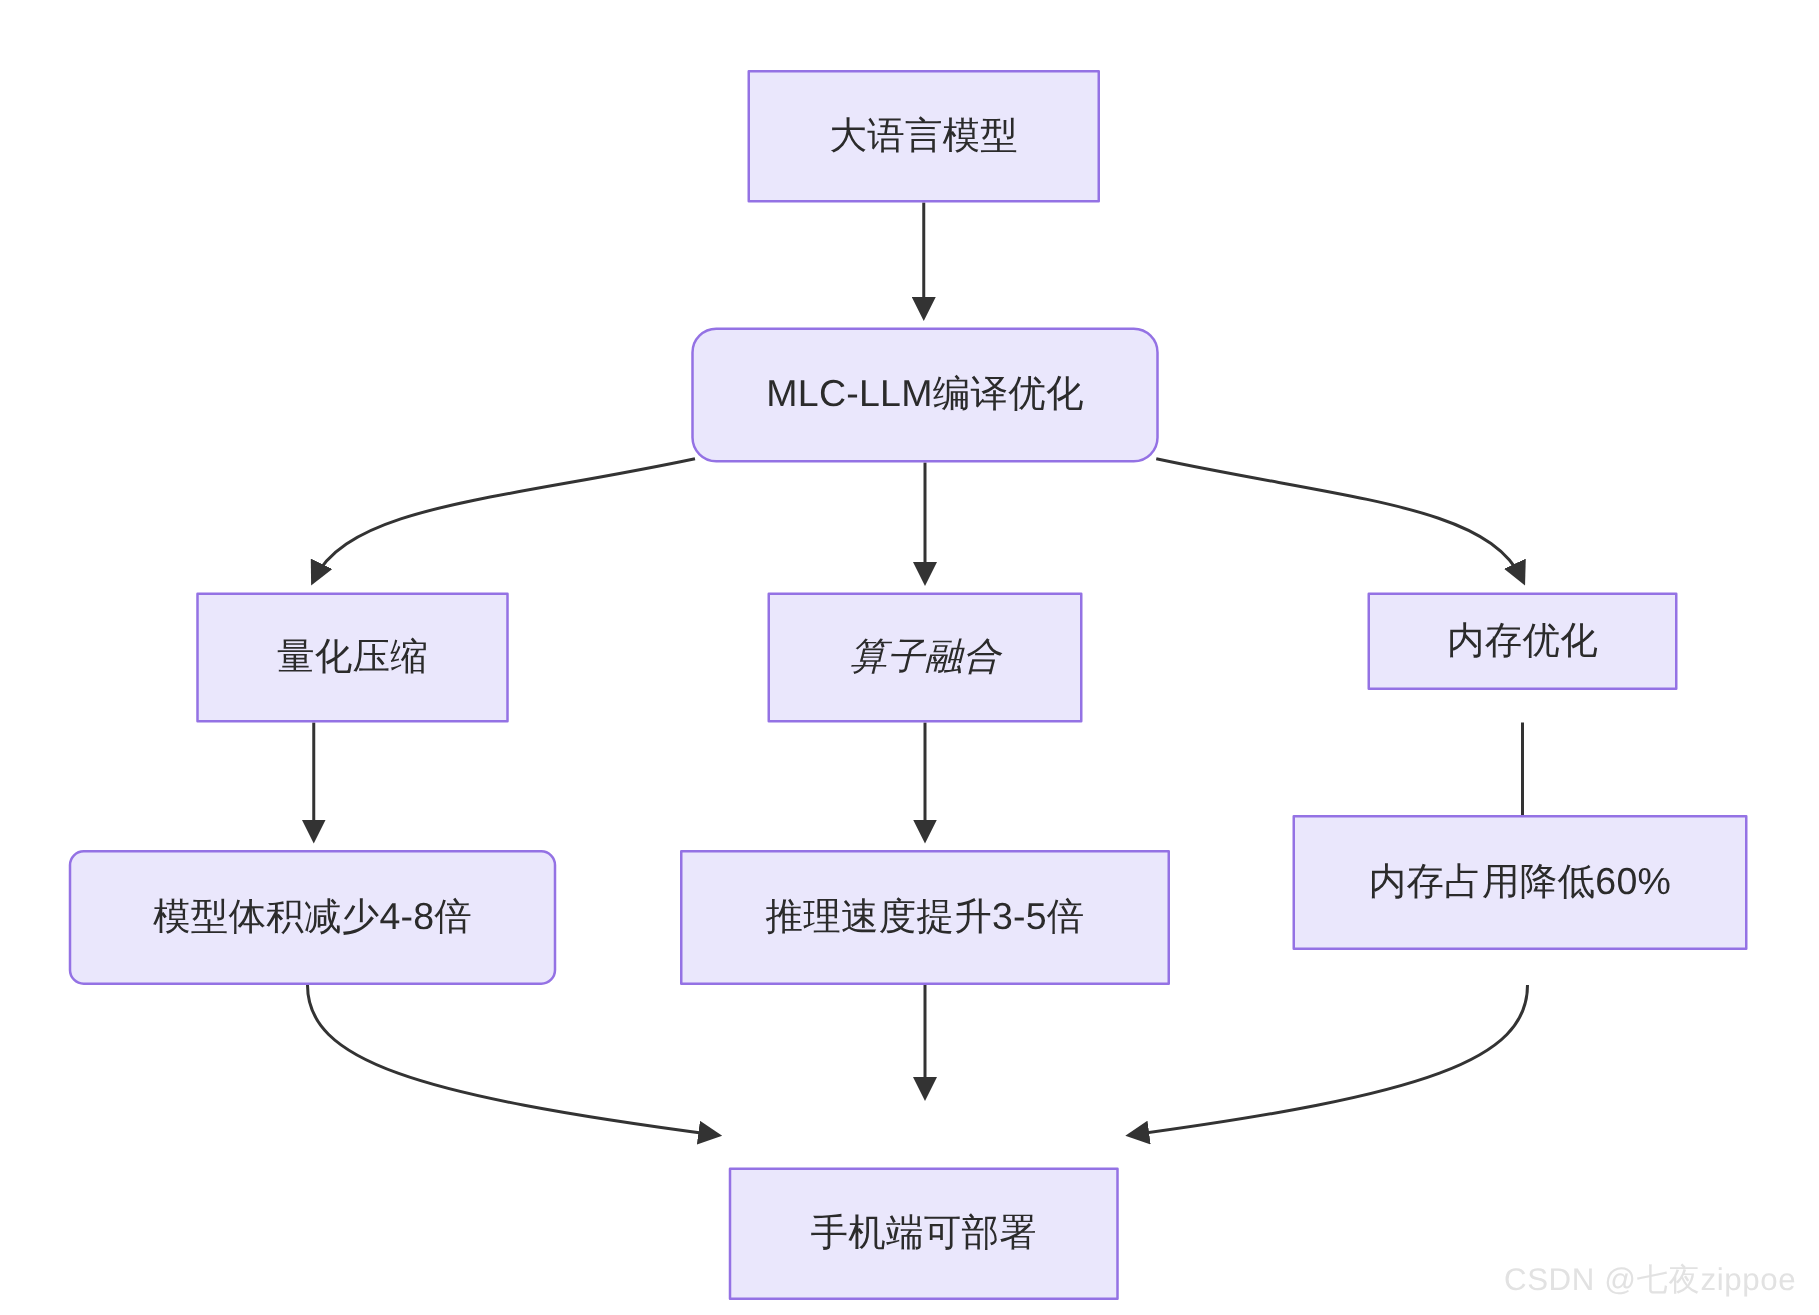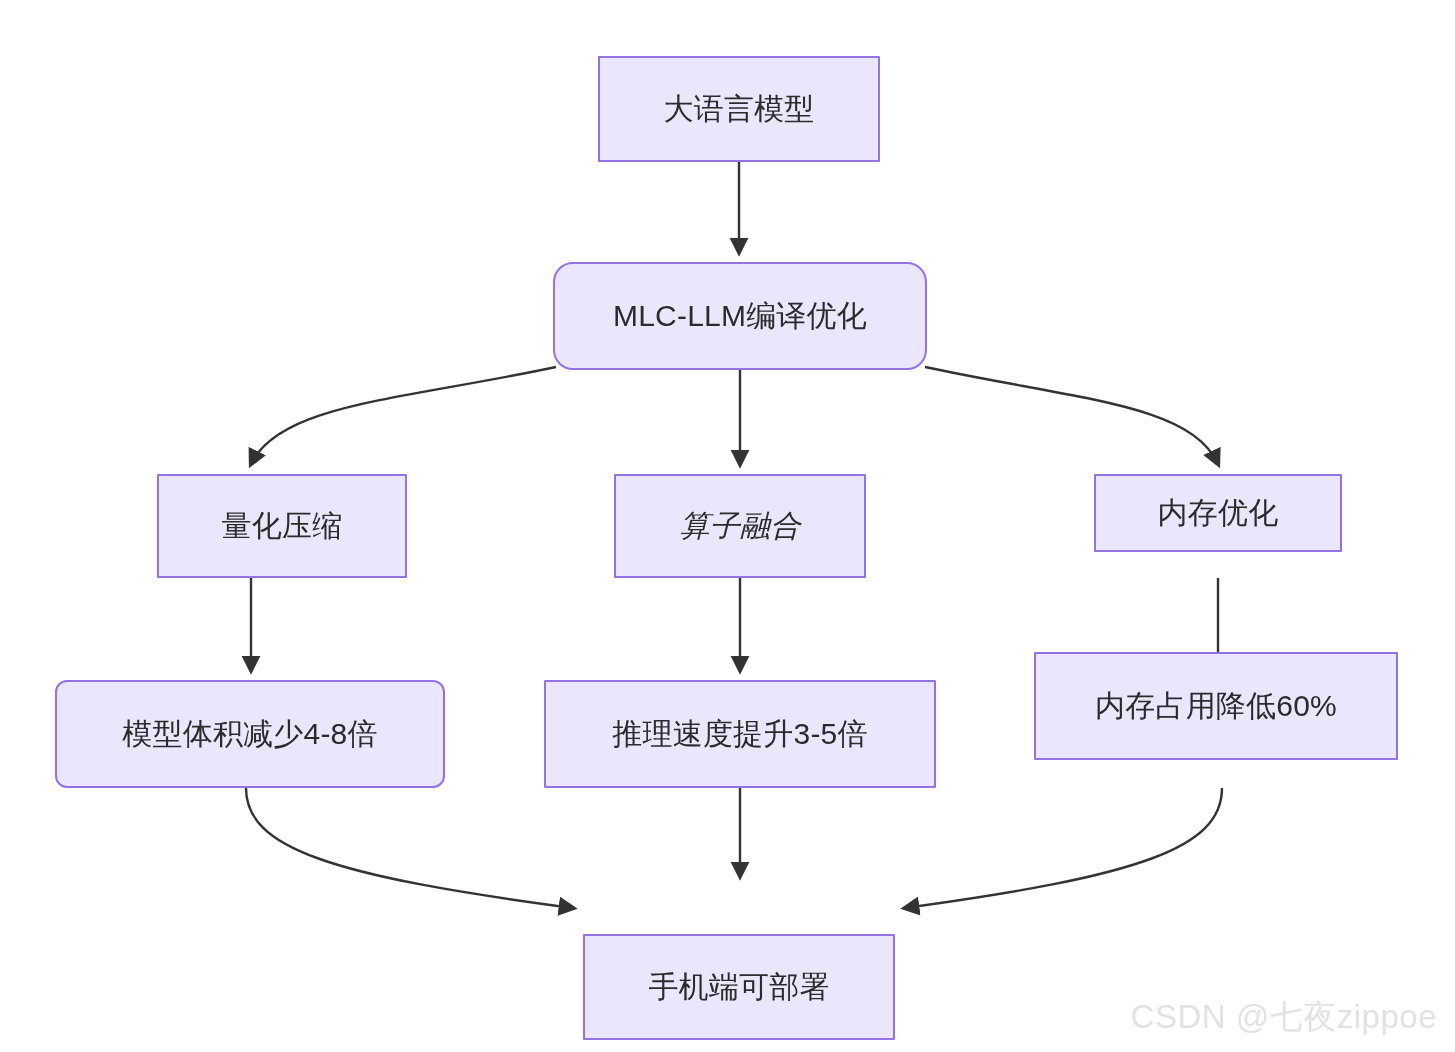--- a/index.html
+++ b/index.html
@@ -43,21 +43,21 @@
     white-space: nowrap;
   }
   .node-label {
     display: block;
   }
   #watermark {
     position: absolute;
     right: 18px;
     bottom: 12px;
     color: #e2e2e2;
-    font-size: 33px;
+    font-size: 25px;
     letter-spacing: 0.5px;
     user-select: none;
   }
 </style>
 </head>
 <body>
 
 <div id="canvas">
 
   <svg id="edges" viewBox="0 0 1455 1052" width="1455" height="1052">

